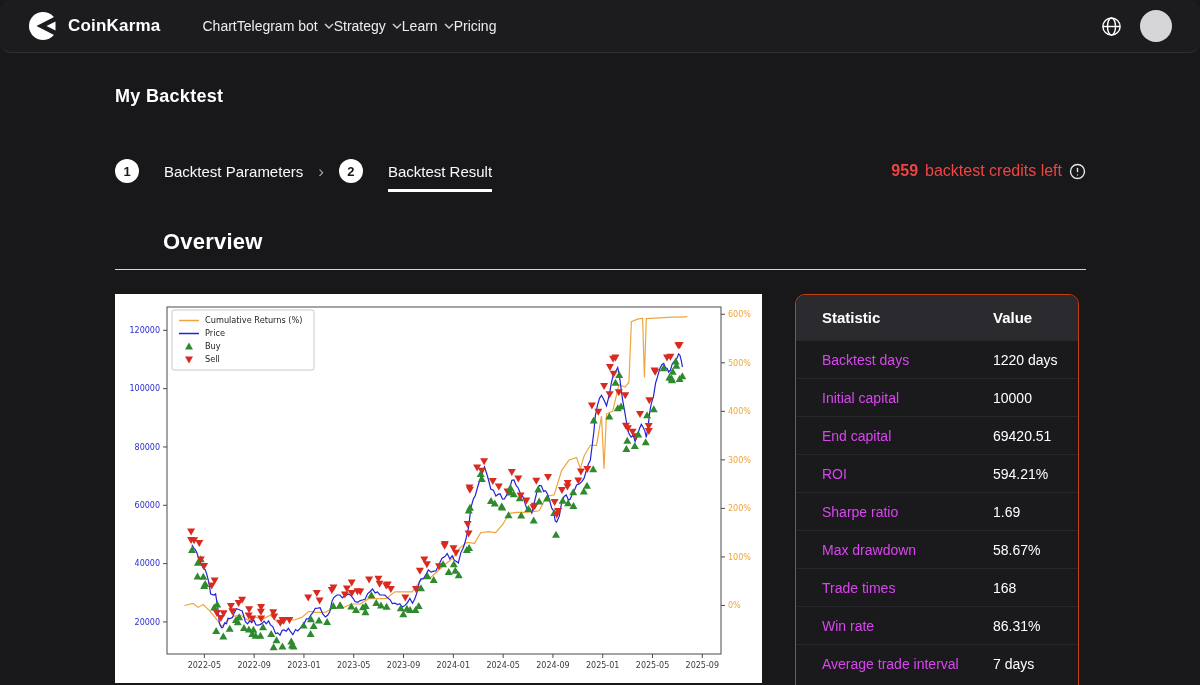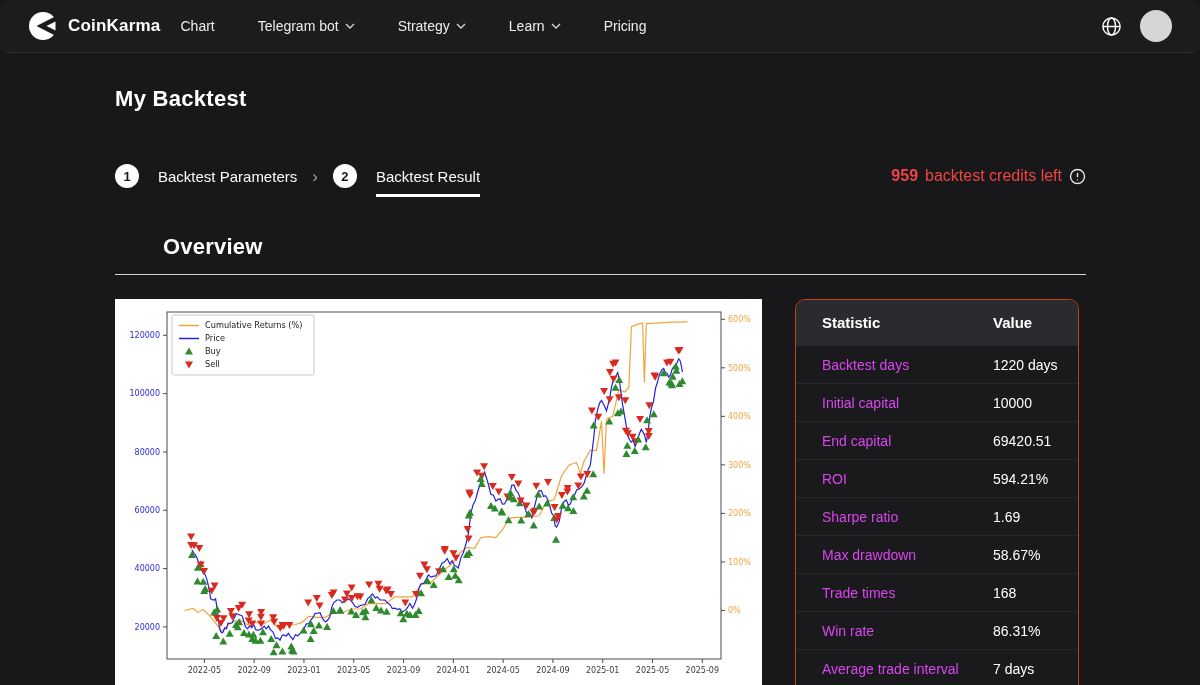--- a/index.html
+++ b/index.html
@@ -12,40 +12,40 @@
   }
   
   header {
     height:53px; display:flex; align-items:center;
     padding:0 28px; background:#1c1c1f;
     border-bottom:1px solid #2e2e33;
     border-radius:11px;
   }
   .brand { display:flex; align-items:center; gap:10px; cursor:pointer; }
   .brand-name { font-size:17px; font-weight:700; letter-spacing:.2px; }
-  nav { display:flex; align-items:center; gap:43px; margin-left:20px; }
+  nav { display:flex; align-items:center; margin-left:42px; }
   nav a {
     color:#ededf0; text-decoration:none; font-size:14px; font-weight:500;
     display:flex; align-items:center; gap:6px; cursor:pointer;
   }
   .chev { width:10px; height:6px; }
   .header-right { margin-left:auto; display:flex; align-items:center; gap:18px; }
   .avatar { width:32px; height:32px; border-radius:50%; background:#d6d6d8; cursor:pointer; }
   .globe { cursor:pointer; display:flex; }
   
   main { padding:0 114px 0 115px; }
-  h1.page-title { margin-top:33px; font-size:22px; font-weight:700; letter-spacing:.3px; }
+  h1.page-title { margin-top:33px; font-size:18px; font-weight:700; letter-spacing:.3px; }
   .stepper-row { margin-top:52px; display:flex; align-items:center; justify-content:space-between; }
   .steps { display:flex; align-items:center; }
   .step { display:flex; align-items:center; cursor:pointer; }
   .step-circle {
     width:24px; height:24px; border-radius:50%; background:#fff; color:#18181b;
     font-size:13px; font-weight:700; display:flex; align-items:center; justify-content:center;
   }
-  .step-label { margin-left:19px; font-size:15px; font-weight:500; color:#fafafa; }
+  .step-label { margin-left:25px; font-size:15px; font-weight:500; color:#fafafa; }
   .step.active .step-label { padding-bottom:9px; margin-bottom:-12px; border-bottom:3px solid #fff; }
   .step-sep { margin:0 15px; color:#9f9fa6; font-size:17px; line-height:1; }
   .credits { display:flex; align-items:center; gap:7px; font-size:16px; color:#ef4444; }
   .credits b { font-weight:700; }
   .info-icon { display:flex; cursor:pointer; }
   h2.section-title { margin-top:46px; font-size:22px; font-weight:700; letter-spacing:.2px;margin-left:48px; }
   .divider { margin-top:14px; height:1px; background:#d4d4d8; }
   
   .panels { margin-top:24px; display:flex; gap:33px; }
   .chart-panel { width:647px; height:389px; background:#ffffff; flex:none; }

